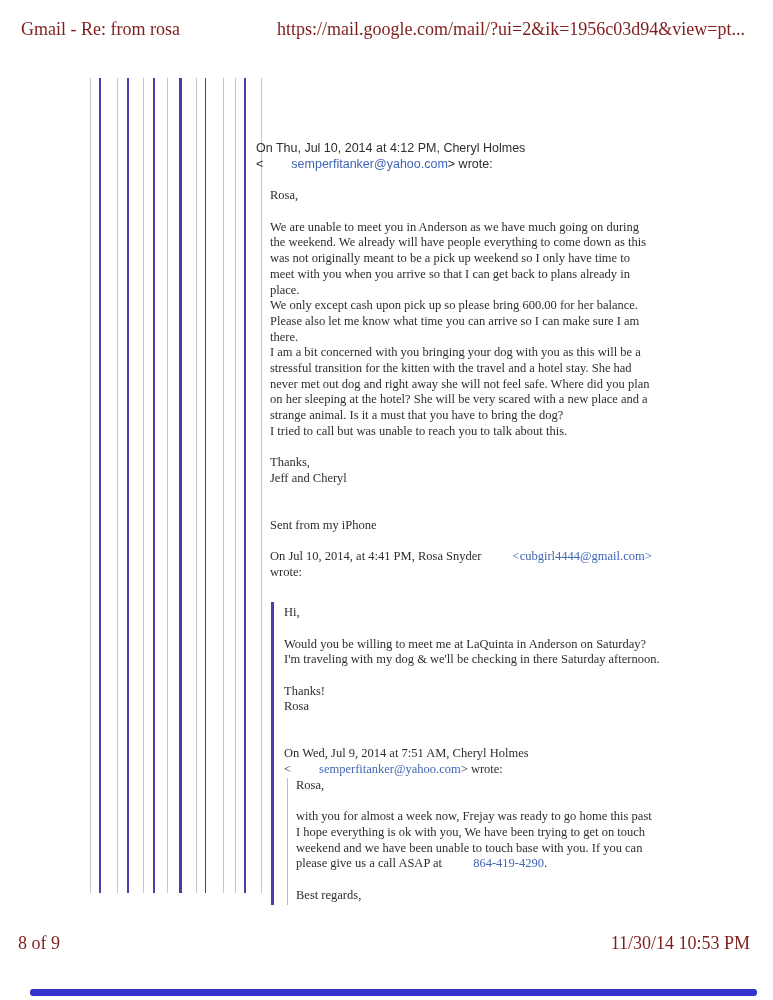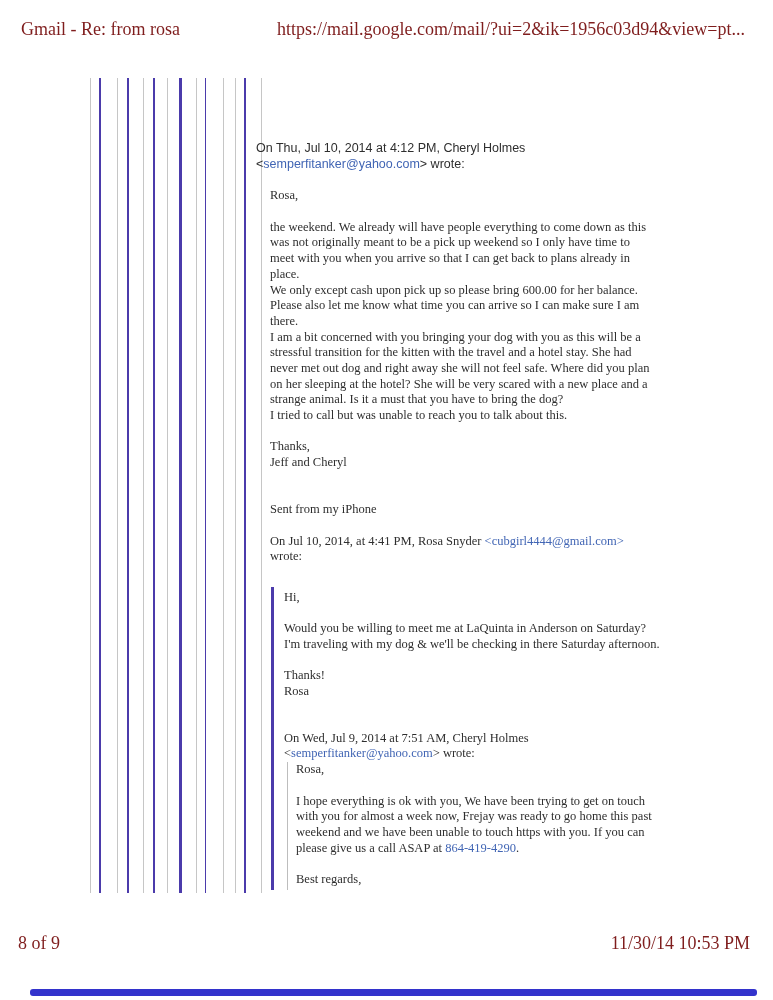--- a/index.html
+++ b/index.html
@@ -15,21 +15,21 @@
   #hdr-url{right:28px;top:19px;text-align:right;}
   #ftr-page{left:18px;top:933px;}
   #ftr-time{right:23px;top:933px;margin-left:24px;}
   #bars{position:absolute;left:0;top:0;width:773px;height:1000px;}
   .vbar{position:absolute;top:78px;height:815px;}
   #content{
     position:absolute;left:256px;top:141px;width:470px;
     font-size:12.5px;line-height:15.7px;color:#2e2e2e;
   }
   .tline{white-space:nowrap;height:15.7px;}
-  .mail-link{color:#4165b4;text-decoration:none;cursor:pointer;}
+  .mail-link{color:#4165b4;text-decoration:none;cursor:pointer;padding-left:28px;}
   .qB{margin:16px 0 0 14px;padding:0;font-family:Liberation Serif, serif;}
   .qC{margin:6px 0 0 1px;border-left:3px solid #4b3bab;padding:3px 0 0 10px;}
   .qD{margin:0 0 0 3px;border-left:1px solid #bdbdbd;padding:0 0 2px 8px;}
   #bottom-strip{
     position:absolute;left:30px;top:989px;width:727px;height:7px;
     background:#3333cc;border-radius:3px;
   }
 </style>
 <title>Gmail - Re: from rosa</title></head>
 <body>
@@ -56,20 +56,21 @@
 
 <div id="content">
   <div>
       <div class="tline">On Thu, Jul 10, 2014 at 4:12 PM, Cheryl Holmes</div>
       <div class="tline"><span>&lt;</span><a class="mail-link">semperfitanker@yahoo.com</a><span>&gt; wrote:</span></div>
     </div>
   <div class="qB">
     <div>
         <div class="tline">Rosa,</div>
         <div class="tline">&nbsp;</div>
+        <div class="tline">We are unable to meet you in Anderson as we have much going on during</div>
         <div class="tline">the weekend. We already will have people everything to come down as this</div>
         <div class="tline">was not originally meant to be a pick up weekend so I only have time to</div>
         <div class="tline">meet with you when you arrive so that I can get back to plans already in</div>
         <div class="tline">place.</div>
         <div class="tline">We only except cash upon pick up so please bring 600.00 for her balance.</div>
         <div class="tline">Please also let me know what time you can arrive so I can make sure I am</div>
         <div class="tline">there.</div>
         <div class="tline">I am a bit concerned with you bringing your dog with you as this will be a</div>
         <div class="tline">stressful transition for the kitten with the travel and a hotel stay. She had</div>
         <div class="tline">never met out dog and right away she will not feel safe. Where did you plan</div>
@@ -98,23 +99,23 @@
           <div class="tline">Rosa</div>
           <div class="tline">&nbsp;</div>
           <div class="tline">&nbsp;</div>
           <div class="tline">On Wed, Jul 9, 2014 at 7:51 AM, Cheryl Holmes</div>
           <div class="tline"><span>&lt;</span><a class="mail-link">semperfitanker@yahoo.com</a><span>&gt; wrote:</span></div>
         </div>
       <div class="qD">
         <div>
             <div class="tline">Rosa,</div>
             <div class="tline">&nbsp;</div>
+            <div class="tline">with you for almost a week now, Frejay was ready to go home this past</div>
             <div class="tline">I hope everything is ok with you, We have been trying to get on touch</div>
-            <div class="tline">with you for almost a week now, Frejay was ready to go home this past</div>
-            <div class="tline">weekend and we have been unable to touch https with you. If you can</div>
+            <div class="tline">weekend and we have been unable to touch base with you. If you can</div>
             <div class="tline"><span>please give us a call ASAP at </span><a class="mail-link">864-419-4290</a><span>.</span></div>
             <div class="tline">&nbsp;</div>
             <div class="tline">Best regards,</div>
           </div>
       </div>
     </div>
   </div>
 </div>
 
 <div id="ftr-page" class="chrome-text">8 of 9</div>

